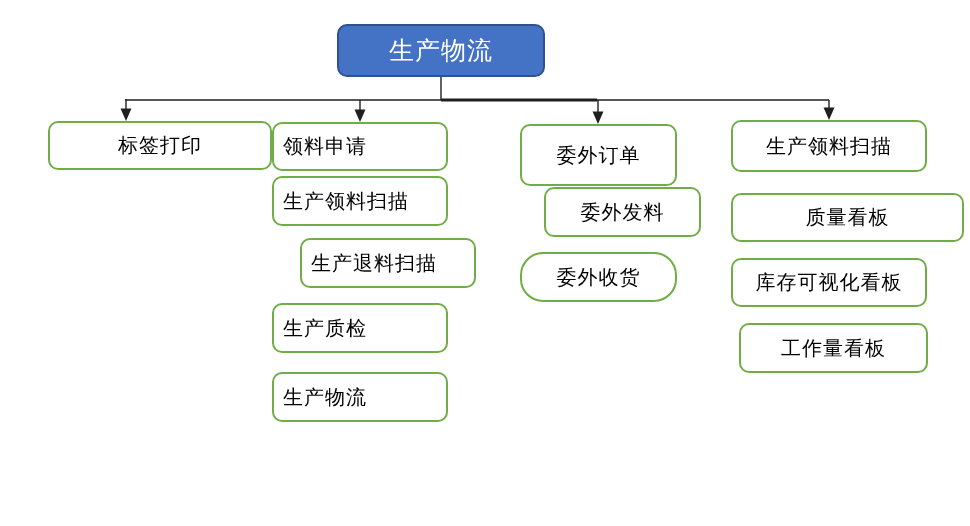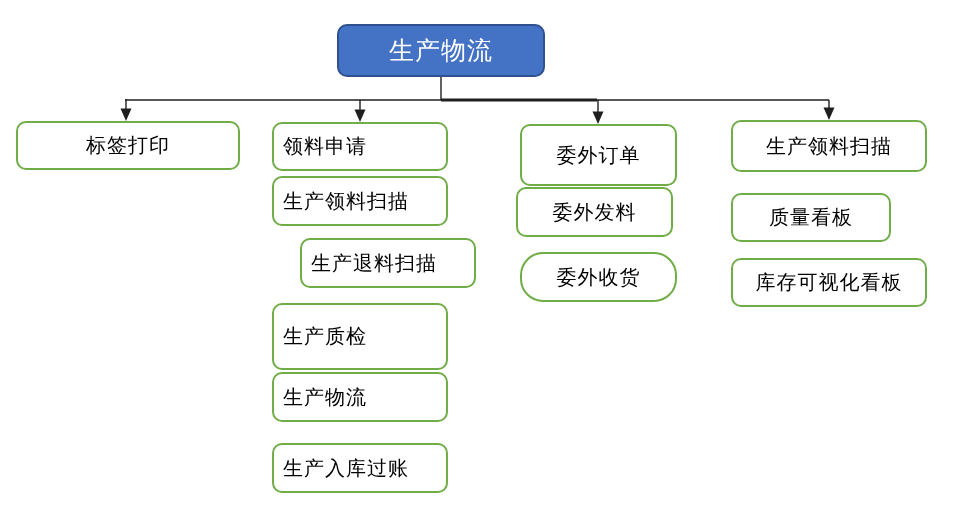--- a/index.html
+++ b/index.html
@@ -69,56 +69,56 @@
     <polygon points="120.5,108.5 131.5,108.5 126,121" fill="#1F1F1F"></polygon>
     <polygon points="354.5,109.5 365.5,109.5 360,122" fill="#1F1F1F"></polygon>
     <polygon points="592.5,111.5 603.5,111.5 598,124" fill="#1F1F1F"></polygon>
     <polygon points="823.5,107.5 834.5,107.5 829,120" fill="#1F1F1F"></polygon>
   </svg>
 
   <div class="node root" style="left:337px; top:24px; width:208px; height:53px;">
     <span>生产物流</span>
   </div>
 
-  <div class="node" style="left:16px; top:121px; width:224px; height:49px;">
+  <div class="node" style="left:48px; top:121px; width:224px; height:49px;">
     <span>标签打印</span>
   </div>
 
   <div class="node align-left" style="left:272px; top:122px; width:176px; height:49px;">
     <span>领料申请</span>
   </div>
   <div class="node align-left" style="left:272px; top:176px; width:176px; height:50px;">
     <span>生产领料扫描</span>
   </div>
   <div class="node align-left" style="left:272px; top:238px; width:176px; height:50px;margin-left:28px;">
     <span>生产退料扫描</span>
   </div>
-  <div class="node align-left" style="left:272px; top:303px; width:176px; height:67px;">
+  <div class="node align-left" style="left:272px; top:303px; width:176px; height:50px;">
     <span>生产质检</span>
   </div>
   <div class="node align-left" style="left:272px; top:372px; width:176px; height:50px;">
     <span>生产物流</span>
   </div>
-  <div class="node align-left" style="left:272px; top:443px; width:176px; height:50px;">
-    <span>生产入库过账</span>
-  </div>
 
   <div class="node" style="left:520px; top:124px; width:157px; height:62px;">
     <span>委外订单</span>
   </div>
-  <div class="node" style="left:516px; top:187px; width:157px; height:50px;justify-content:center;">
+  <div class="node" style="left:544px; top:187px; width:157px; height:50px;justify-content:center;">
     <span>委外发料</span>
   </div>
   <div class="node" style="left:520px; top:252px; width:157px; height:50px;border-radius:23px;">
     <span>委外收货</span>
   </div>
 
   <div class="node" style="left:731px; top:120px; width:196px; height:52px;">
     <span>生产领料扫描</span>
   </div>
-  <div class="node" style="left:731px; top:193px; width:160px; height:49px;">
+  <div class="node" style="left:731px; top:193px; width:233px; height:49px;">
     <span>质量看板</span>
   </div>
   <div class="node" style="left:731px; top:258px; width:196px; height:49px;border-radius:10px;">
     <span>库存可视化看板</span>
   </div>
+  <div class="node" style="left:739px; top:323px; width:189px; height:50px;">
+    <span>工作量看板</span>
+  </div>
 
 </div>
 
 </body></html>

